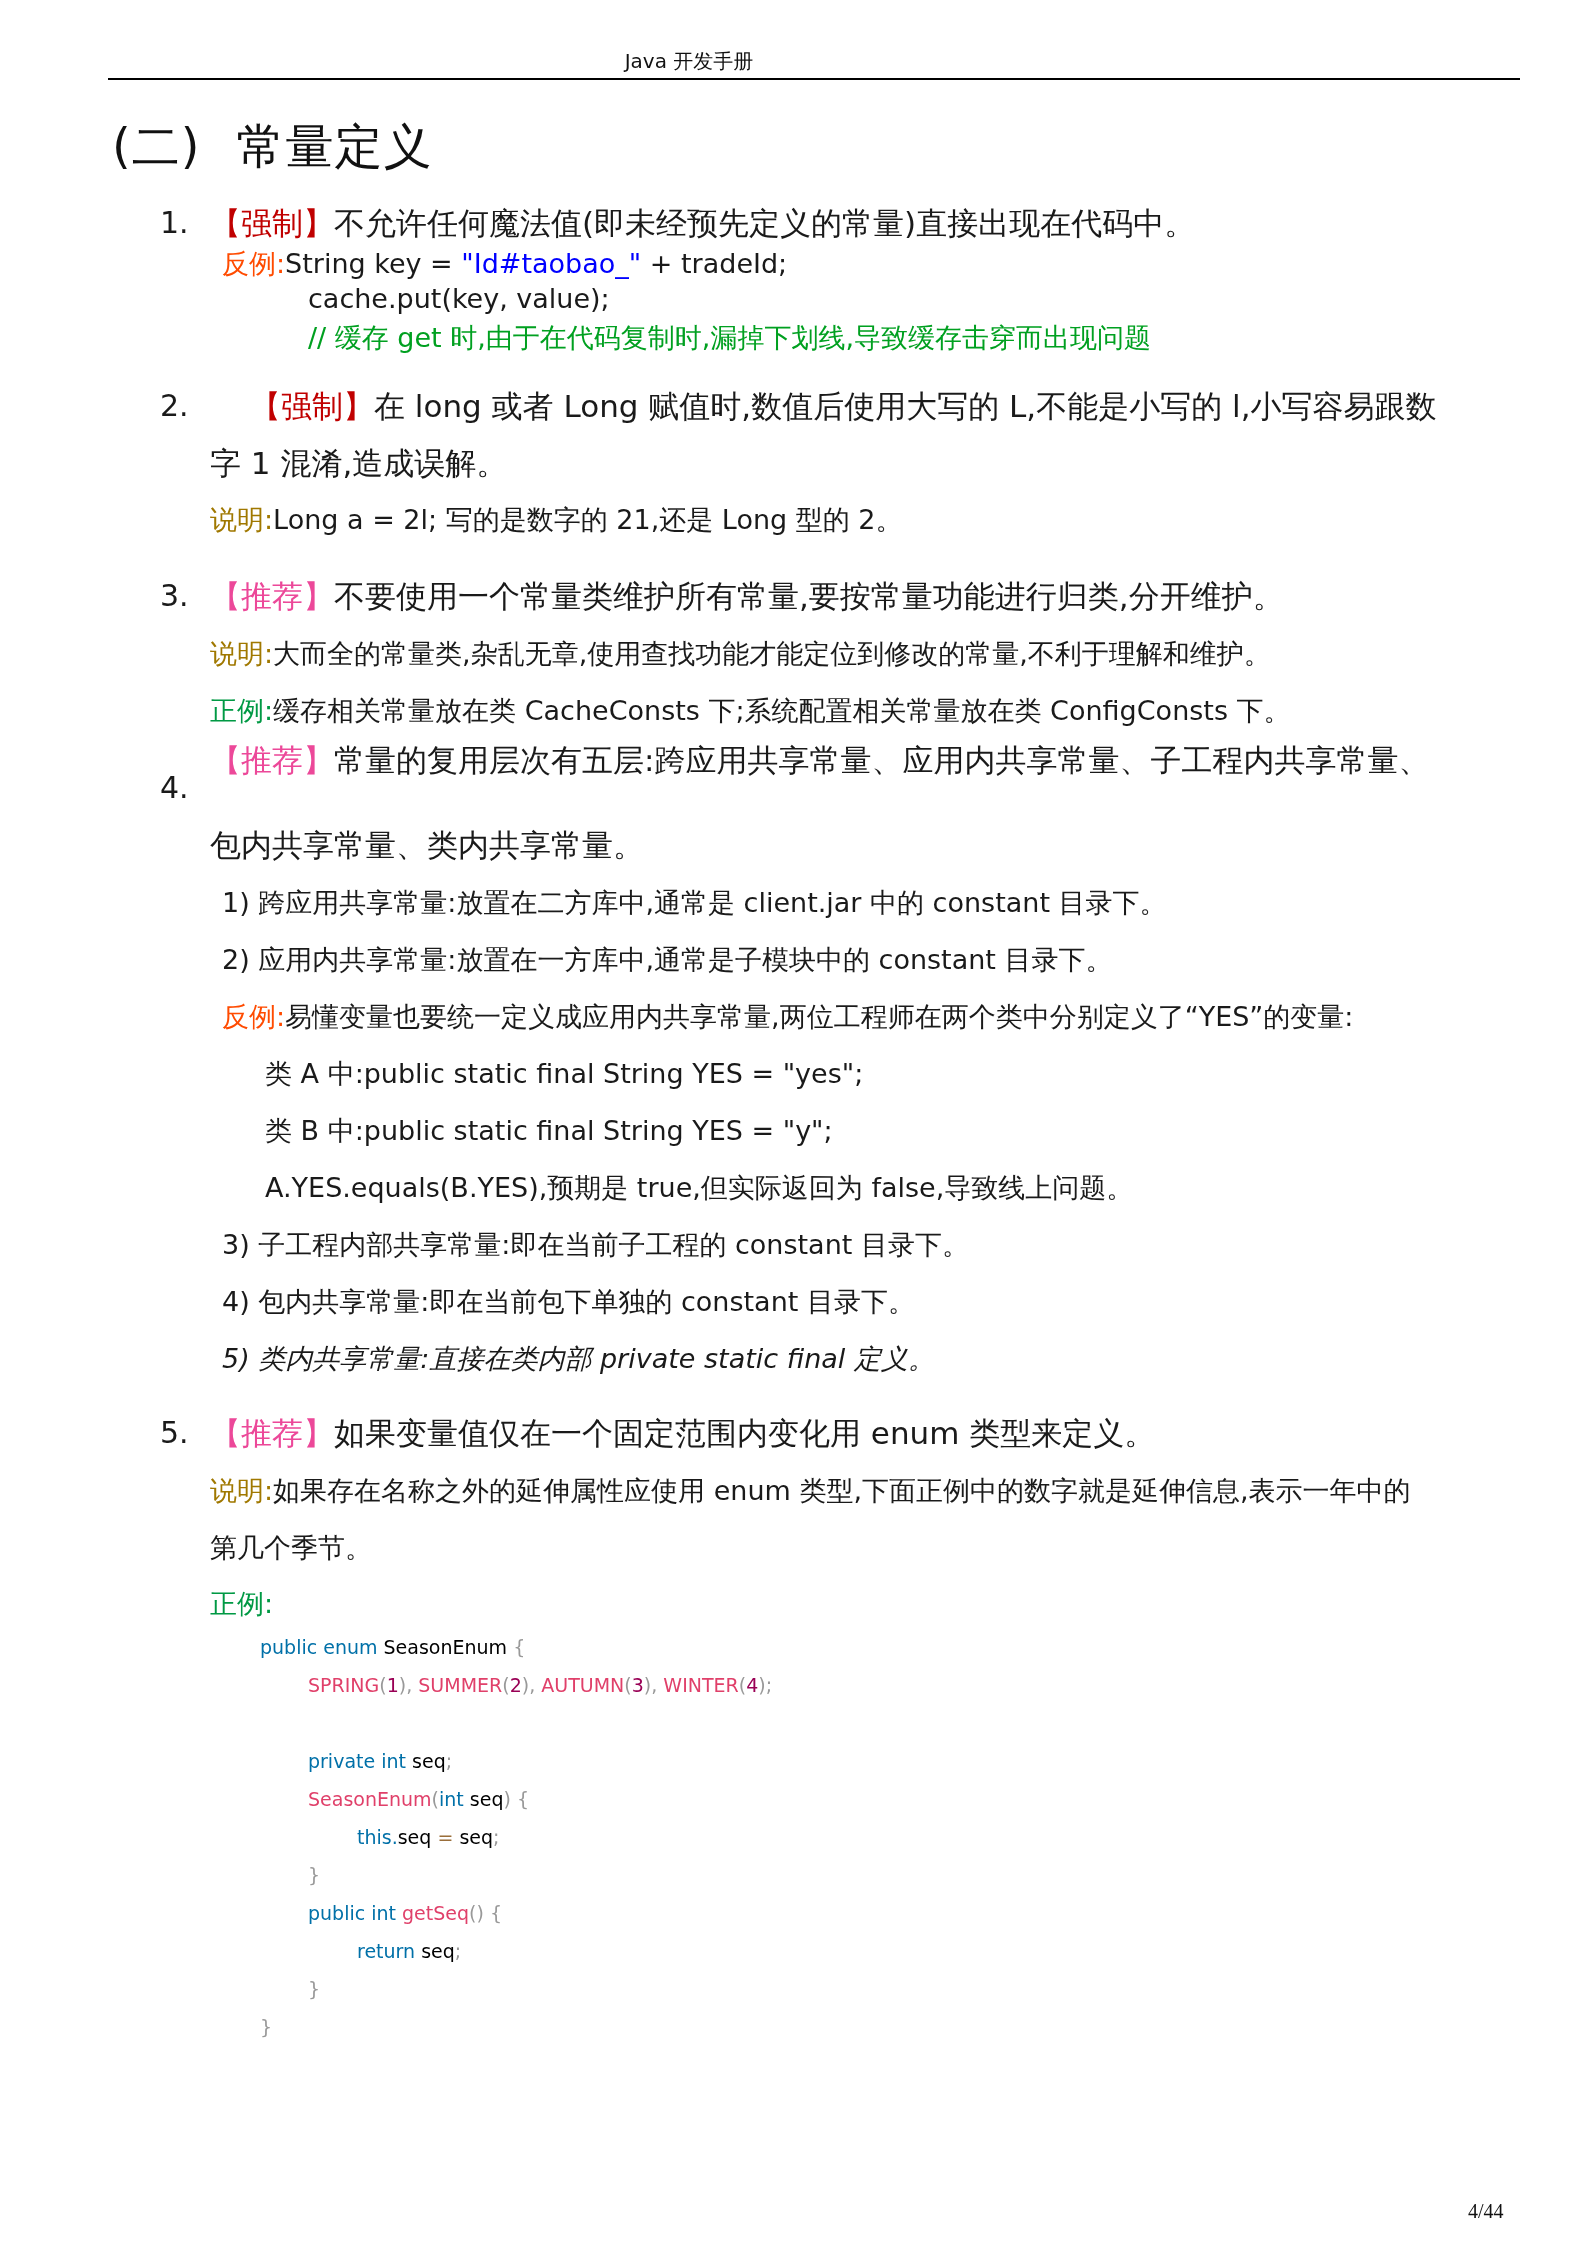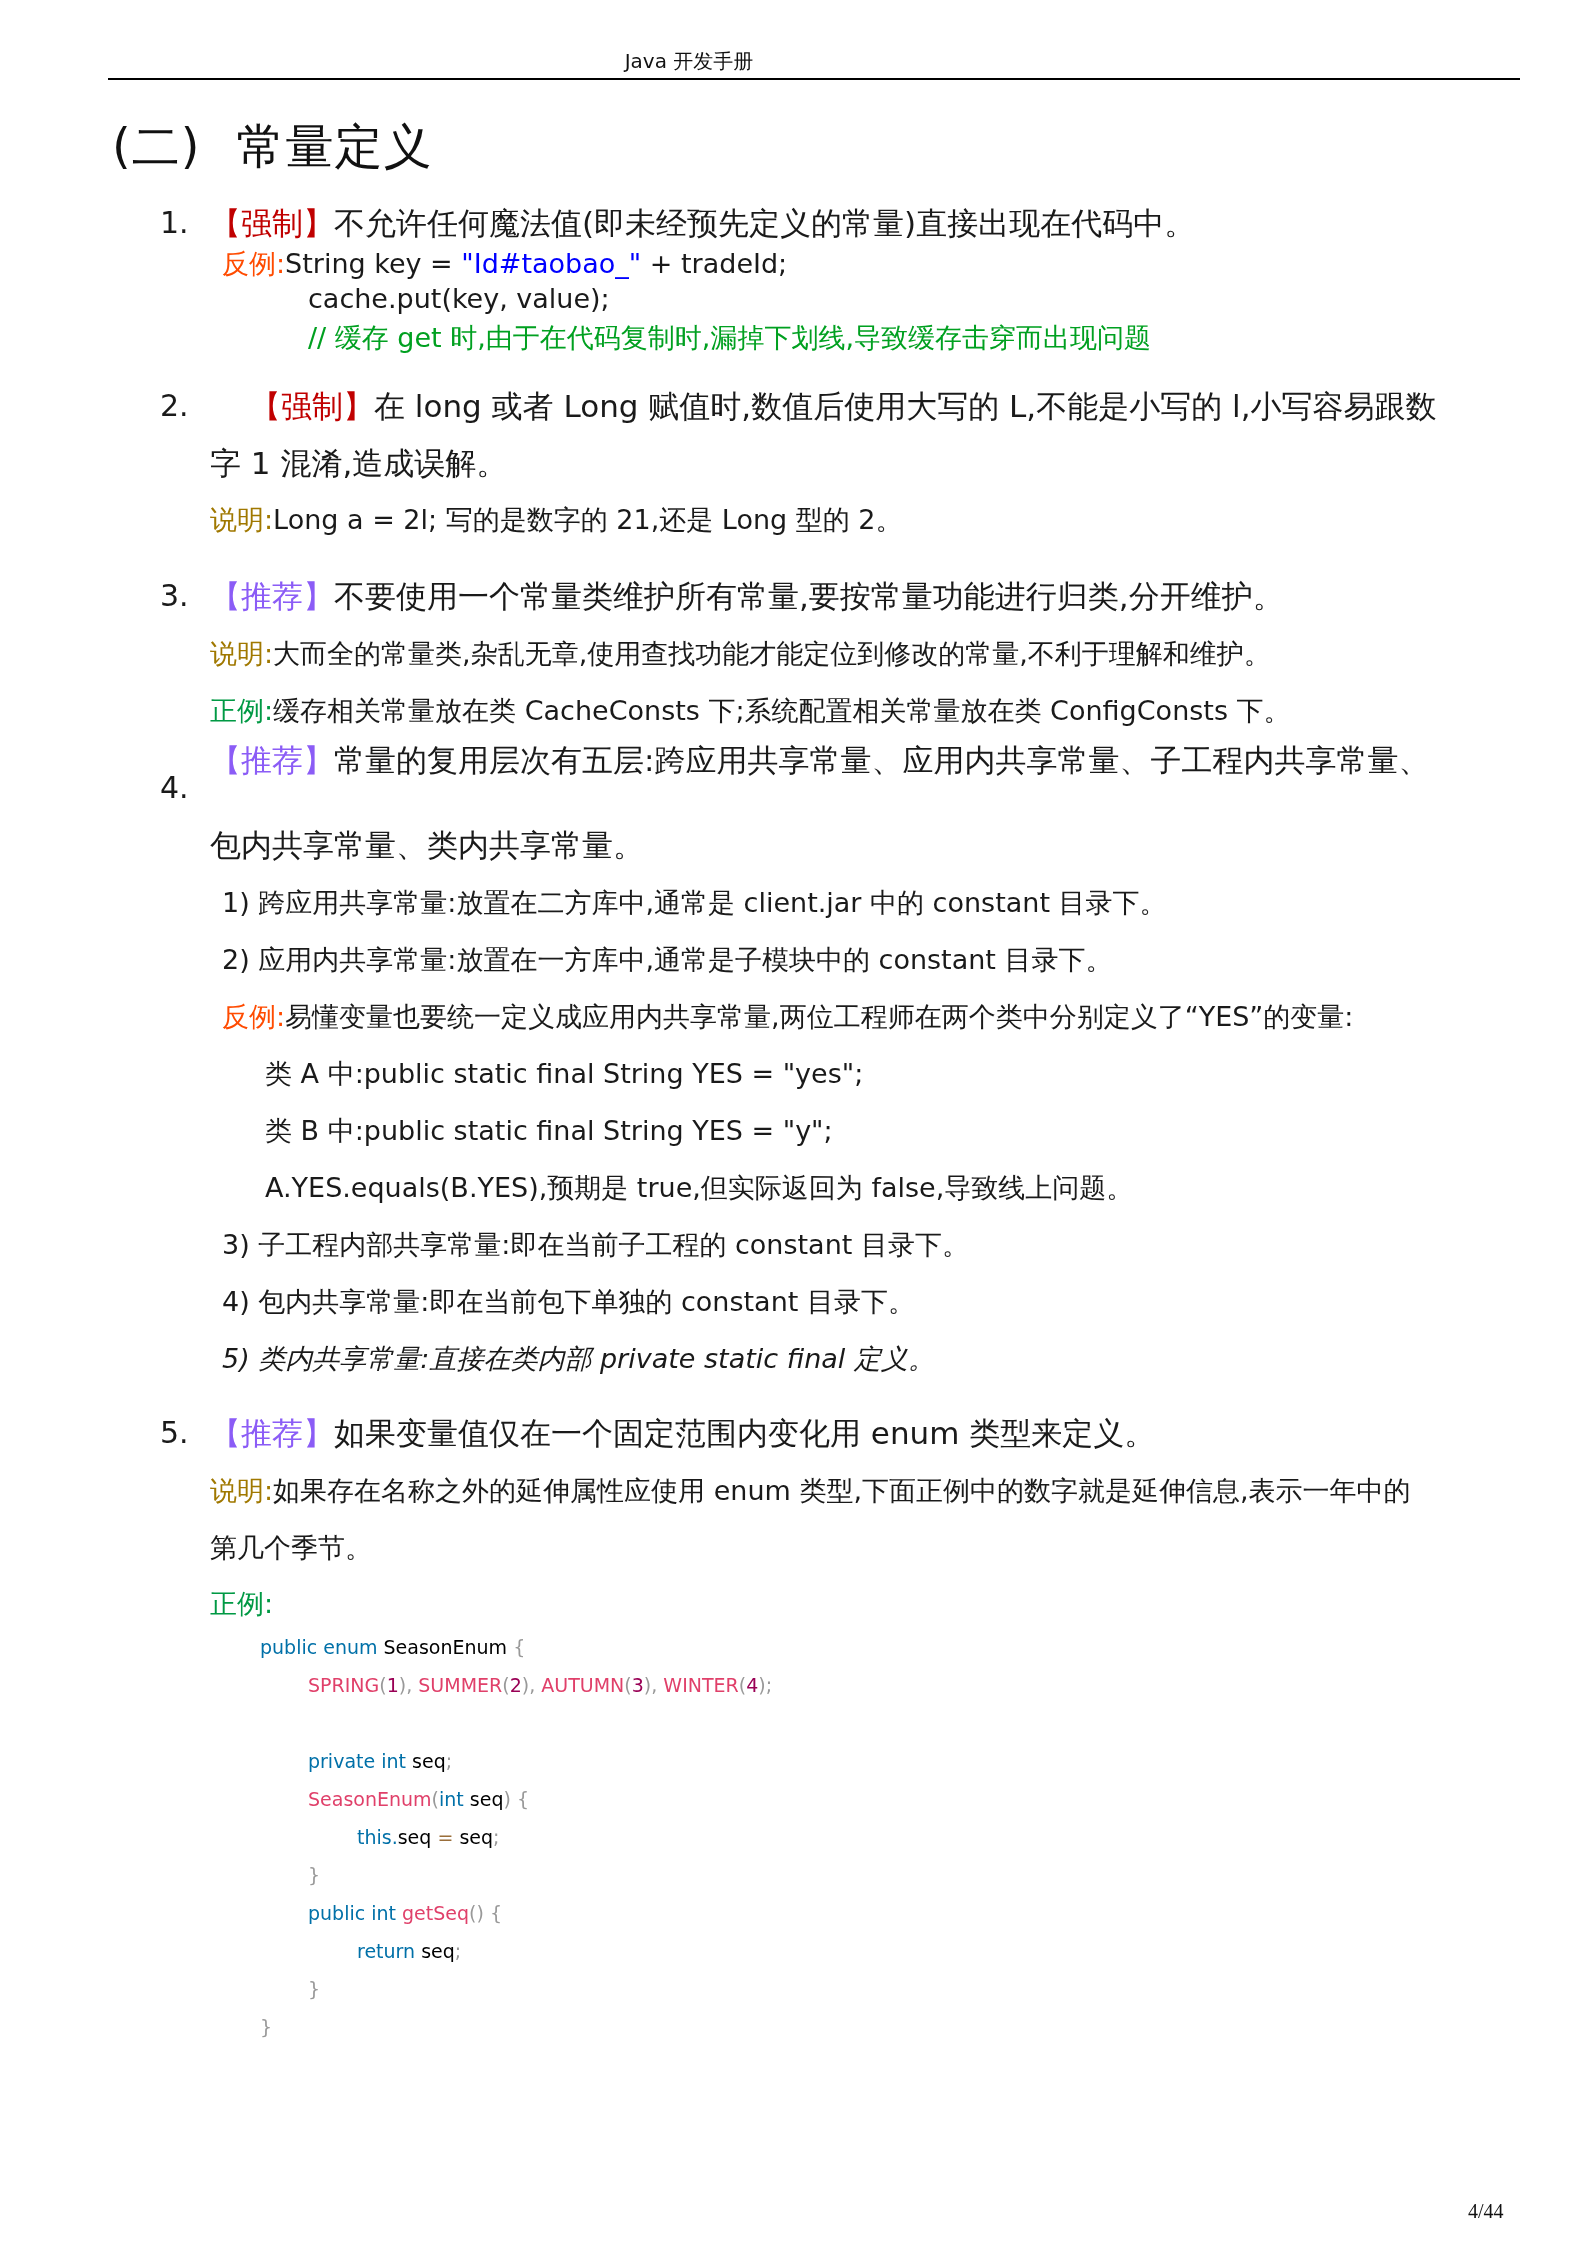--- a/index.html
+++ b/index.html
@@ -17,21 +17,21 @@
   .section-title {
     position: absolute; top: 115px; left: 112px; font-size: 48px; color: #111;
     letter-spacing: 1px;
   }
   .section-title .num { margin-right: 36px; }
   .line { position: absolute; white-space: nowrap; }
   .item-num { position: absolute; font-size: 30px; color: #1a1a1a; }
   .main { font-size: 31px; color: #1a1a1a; }
   .sub { font-size: 27px; color: #1a1a1a; }
   .tag-force { color: #c00000; }
-  .tag-rec { color: #8b5cf6; }
+  .tag-rec { color: #ec4899; }
   .lbl-bad { color: #ff4b00; }
   .lbl-note { color: #a07800; }
   .lbl-good { color: #009944; }
   .str-blue { color: #0000ff; }
   .comment-green { color: #00a020; }
   .code { font-size: 19px; }
   .kw { color: #0070a8; }
   .fn { color: #e0406a; }
   .num-c { color: #990055; }
   .punc { color: #999999; }

